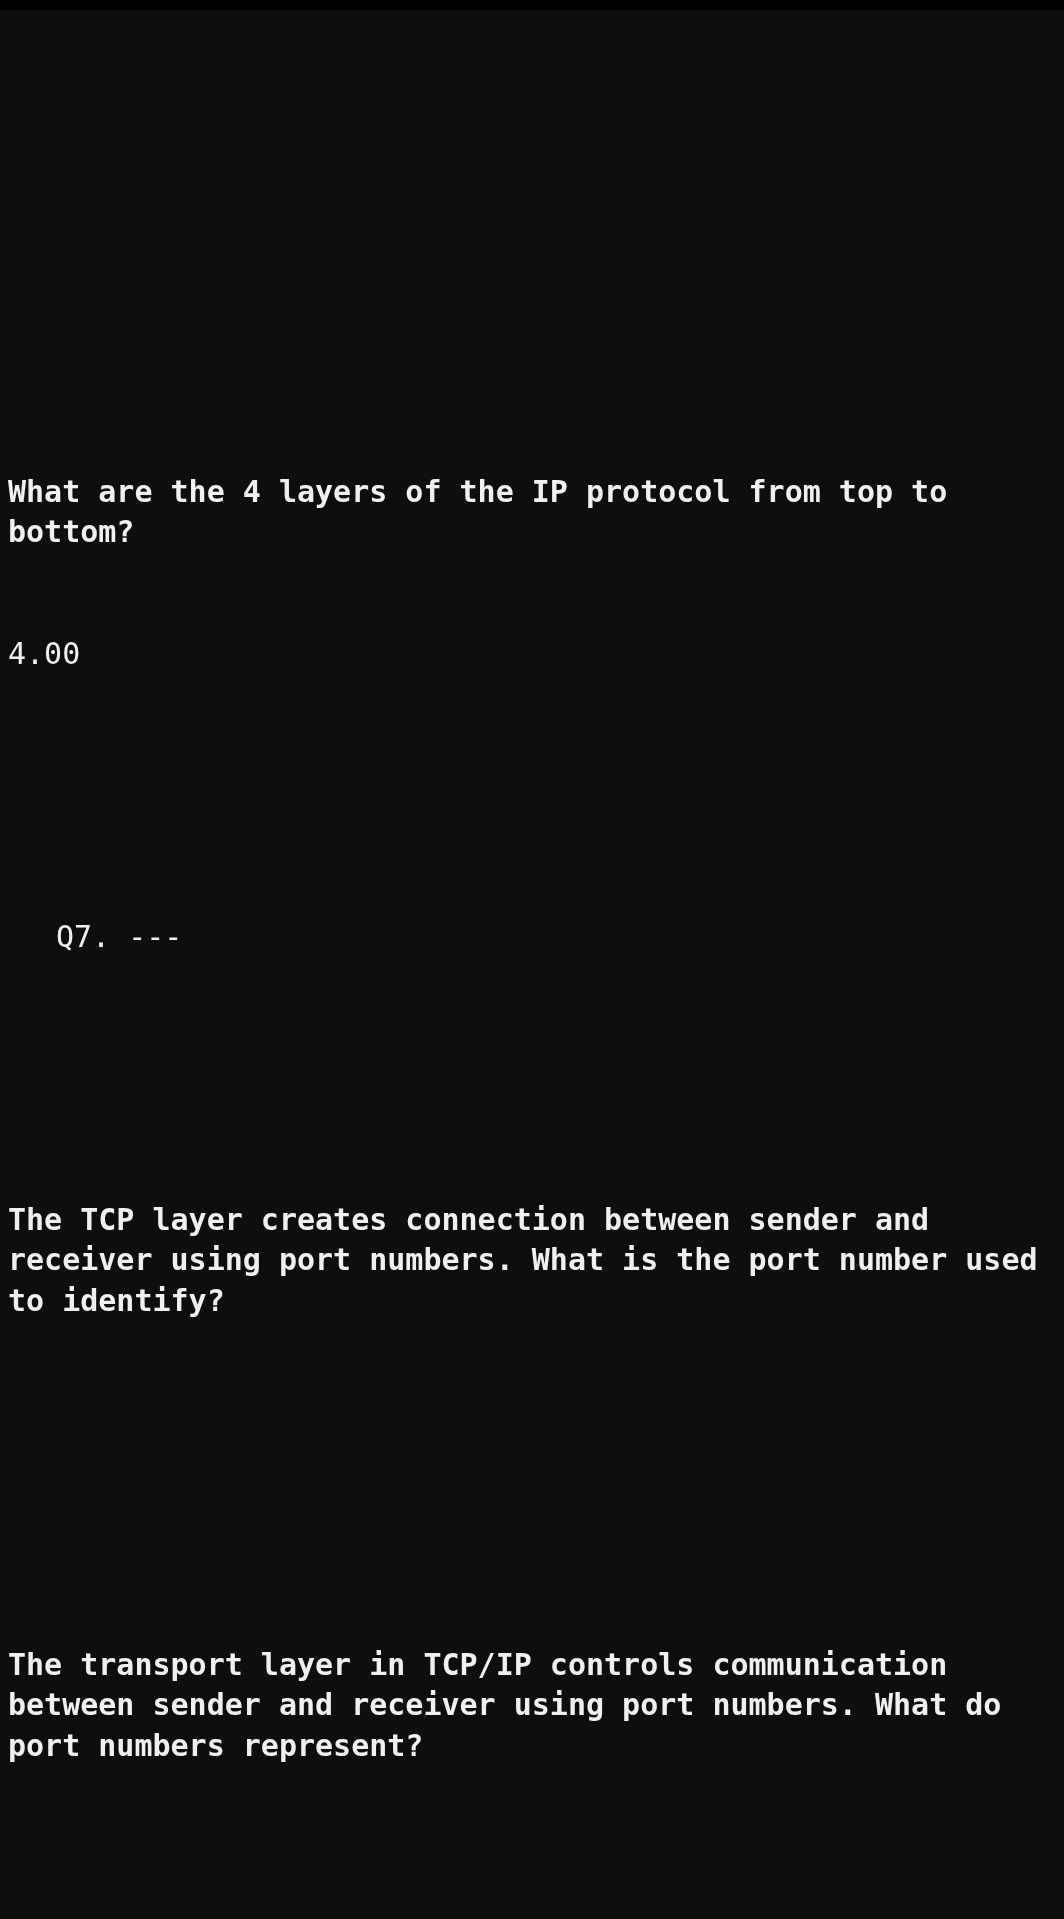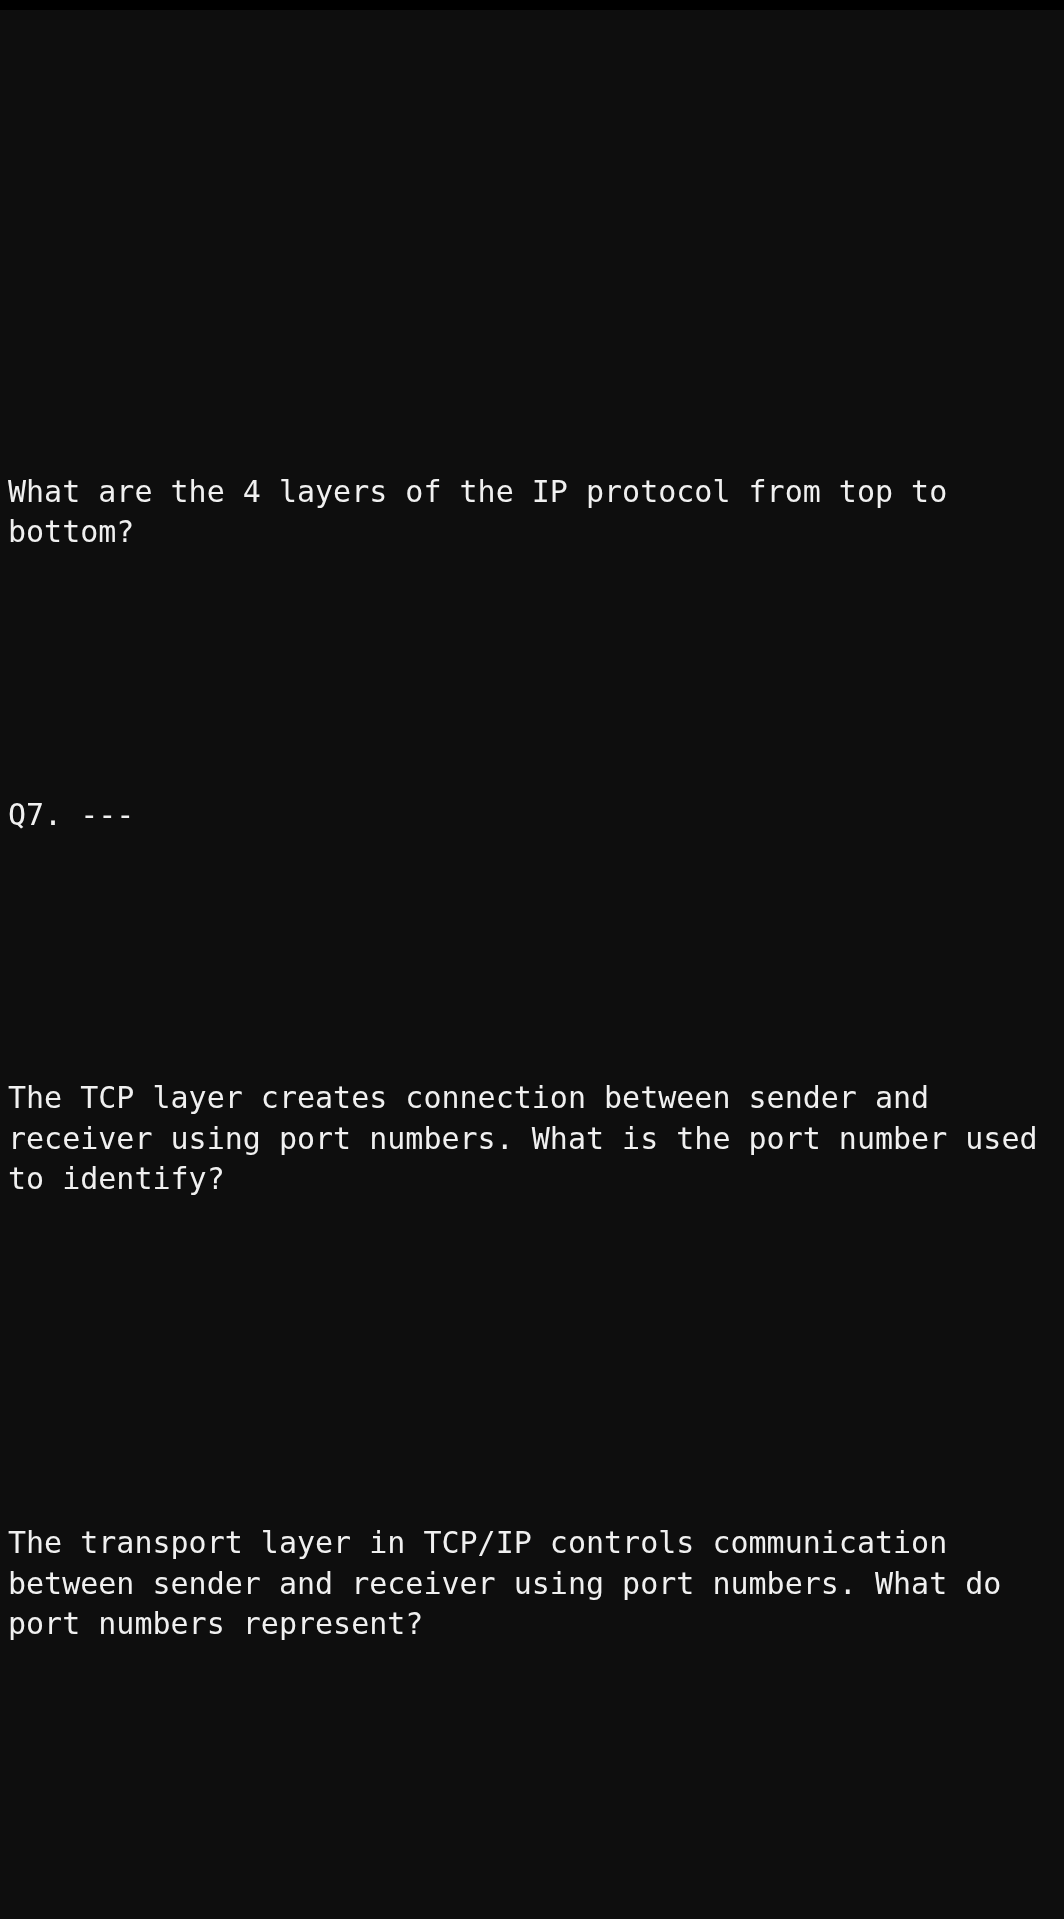--- a/index.html
+++ b/index.html
@@ -28,40 +28,43 @@
       left: 0;
     }
     .content {
       padding-top: 18px;
     }
     .block {
       margin-bottom: 40px;
     }
     .question-text {
       display: block;
+      font-weight: bold;
     }
     .score {
       display: block;
     }
     .section-header {
       display: block;
       margin-bottom: 40px;
+      margin-left: 48px;
     }
   </style>
 </head>
 <body>
 
 
 
 <div class="top-bar"></div>
 
 <div class="content">
 
   <div class="block">
     <span class="question-text">What are the 4 layers of the IP protocol from top to bottom?</span>
+    <span class="score">4.00</span>
   </div>
 
   <div class="section-header">Q7. ---</div>
 
   <div class="block">
     <span class="question-text">The TCP layer creates connection between sender and receiver using port numbers. What is the port number used to identify?</span>
   </div>
 
   <div class="block">
     <span class="question-text">The transport layer in TCP/IP controls communication between sender and receiver using port numbers. What do port numbers represent?</span>

